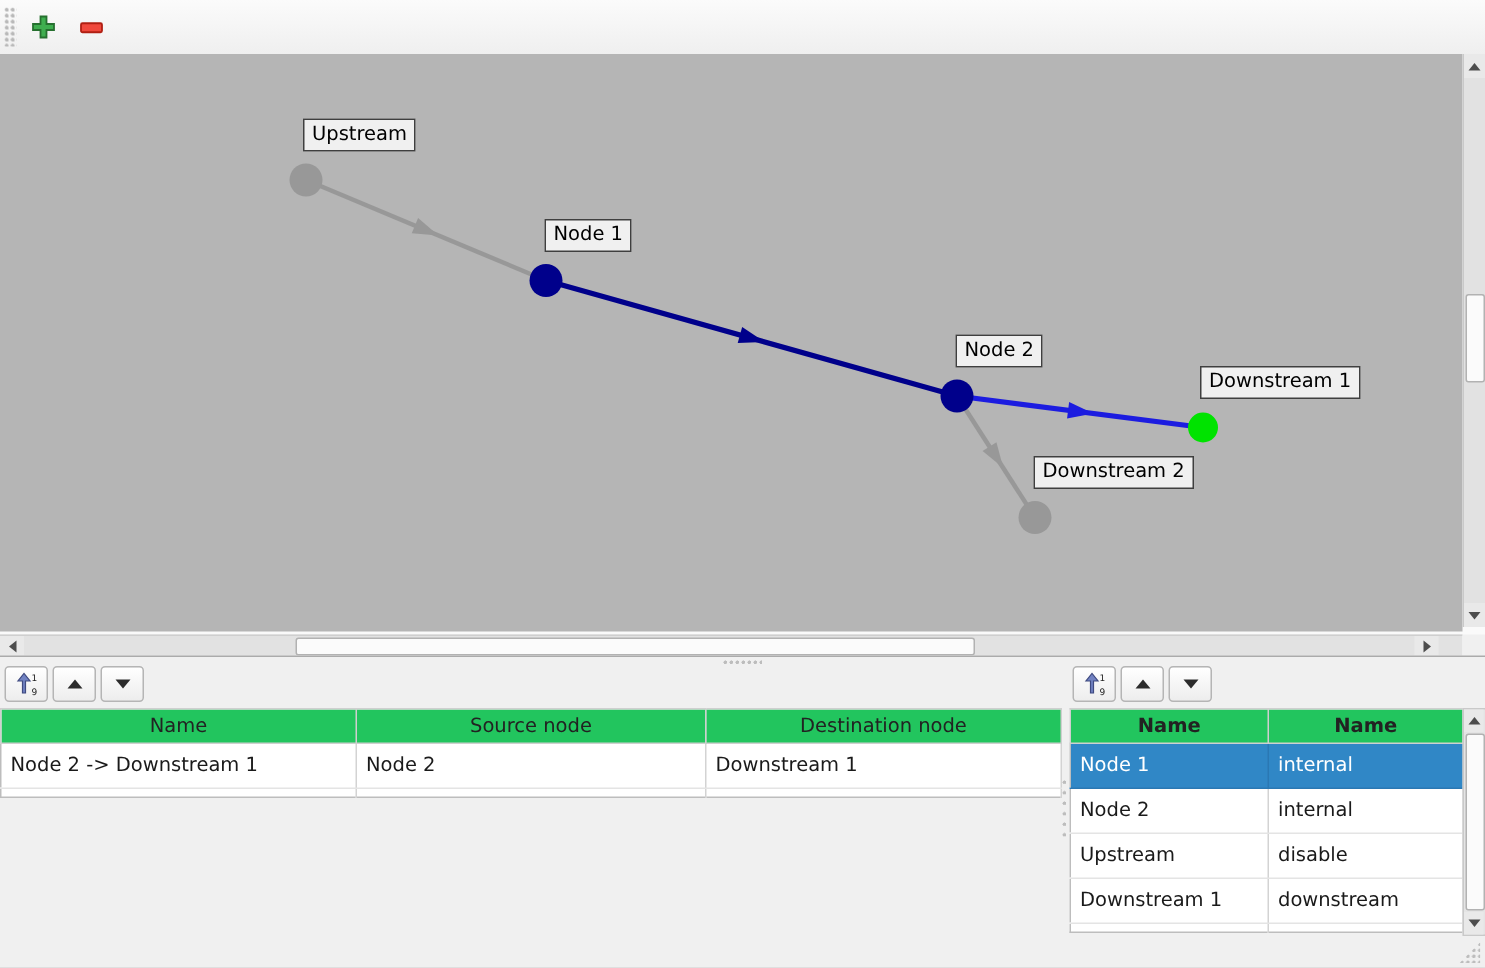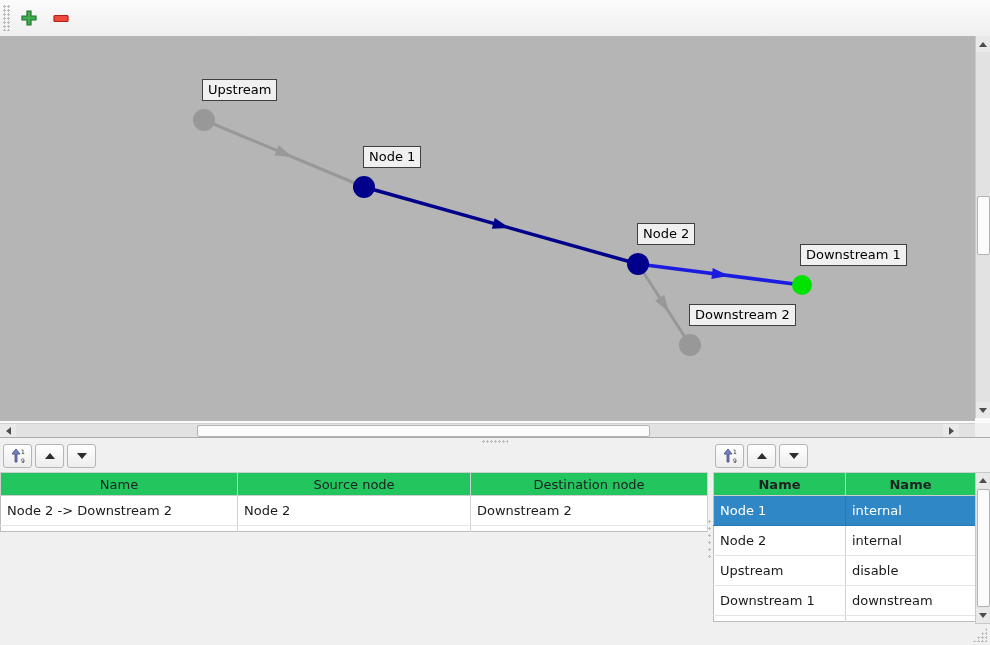--- a/index.html
+++ b/index.html
@@ -207,23 +207,23 @@
       </colgroup>
     <thead>
         <tr>
           <th>Name</th>
           <th>Source node</th>
           <th>Destination node</th>
         </tr>
       </thead>
     <tbody>
         <tr>
-          <td>Node 2 -&gt; Downstream 2</td>
+          <td>Node 2 -&gt; Downstream 1</td>
           <td>Node 2</td>
-          <td>Downstream 2</td>
+          <td>Downstream 1</td>
         </tr>
         <tr class="partial">
           <td></td>
           <td></td>
           <td></td>
         </tr>
       </tbody>
   </table>
 
   <table id="nodes-table">

